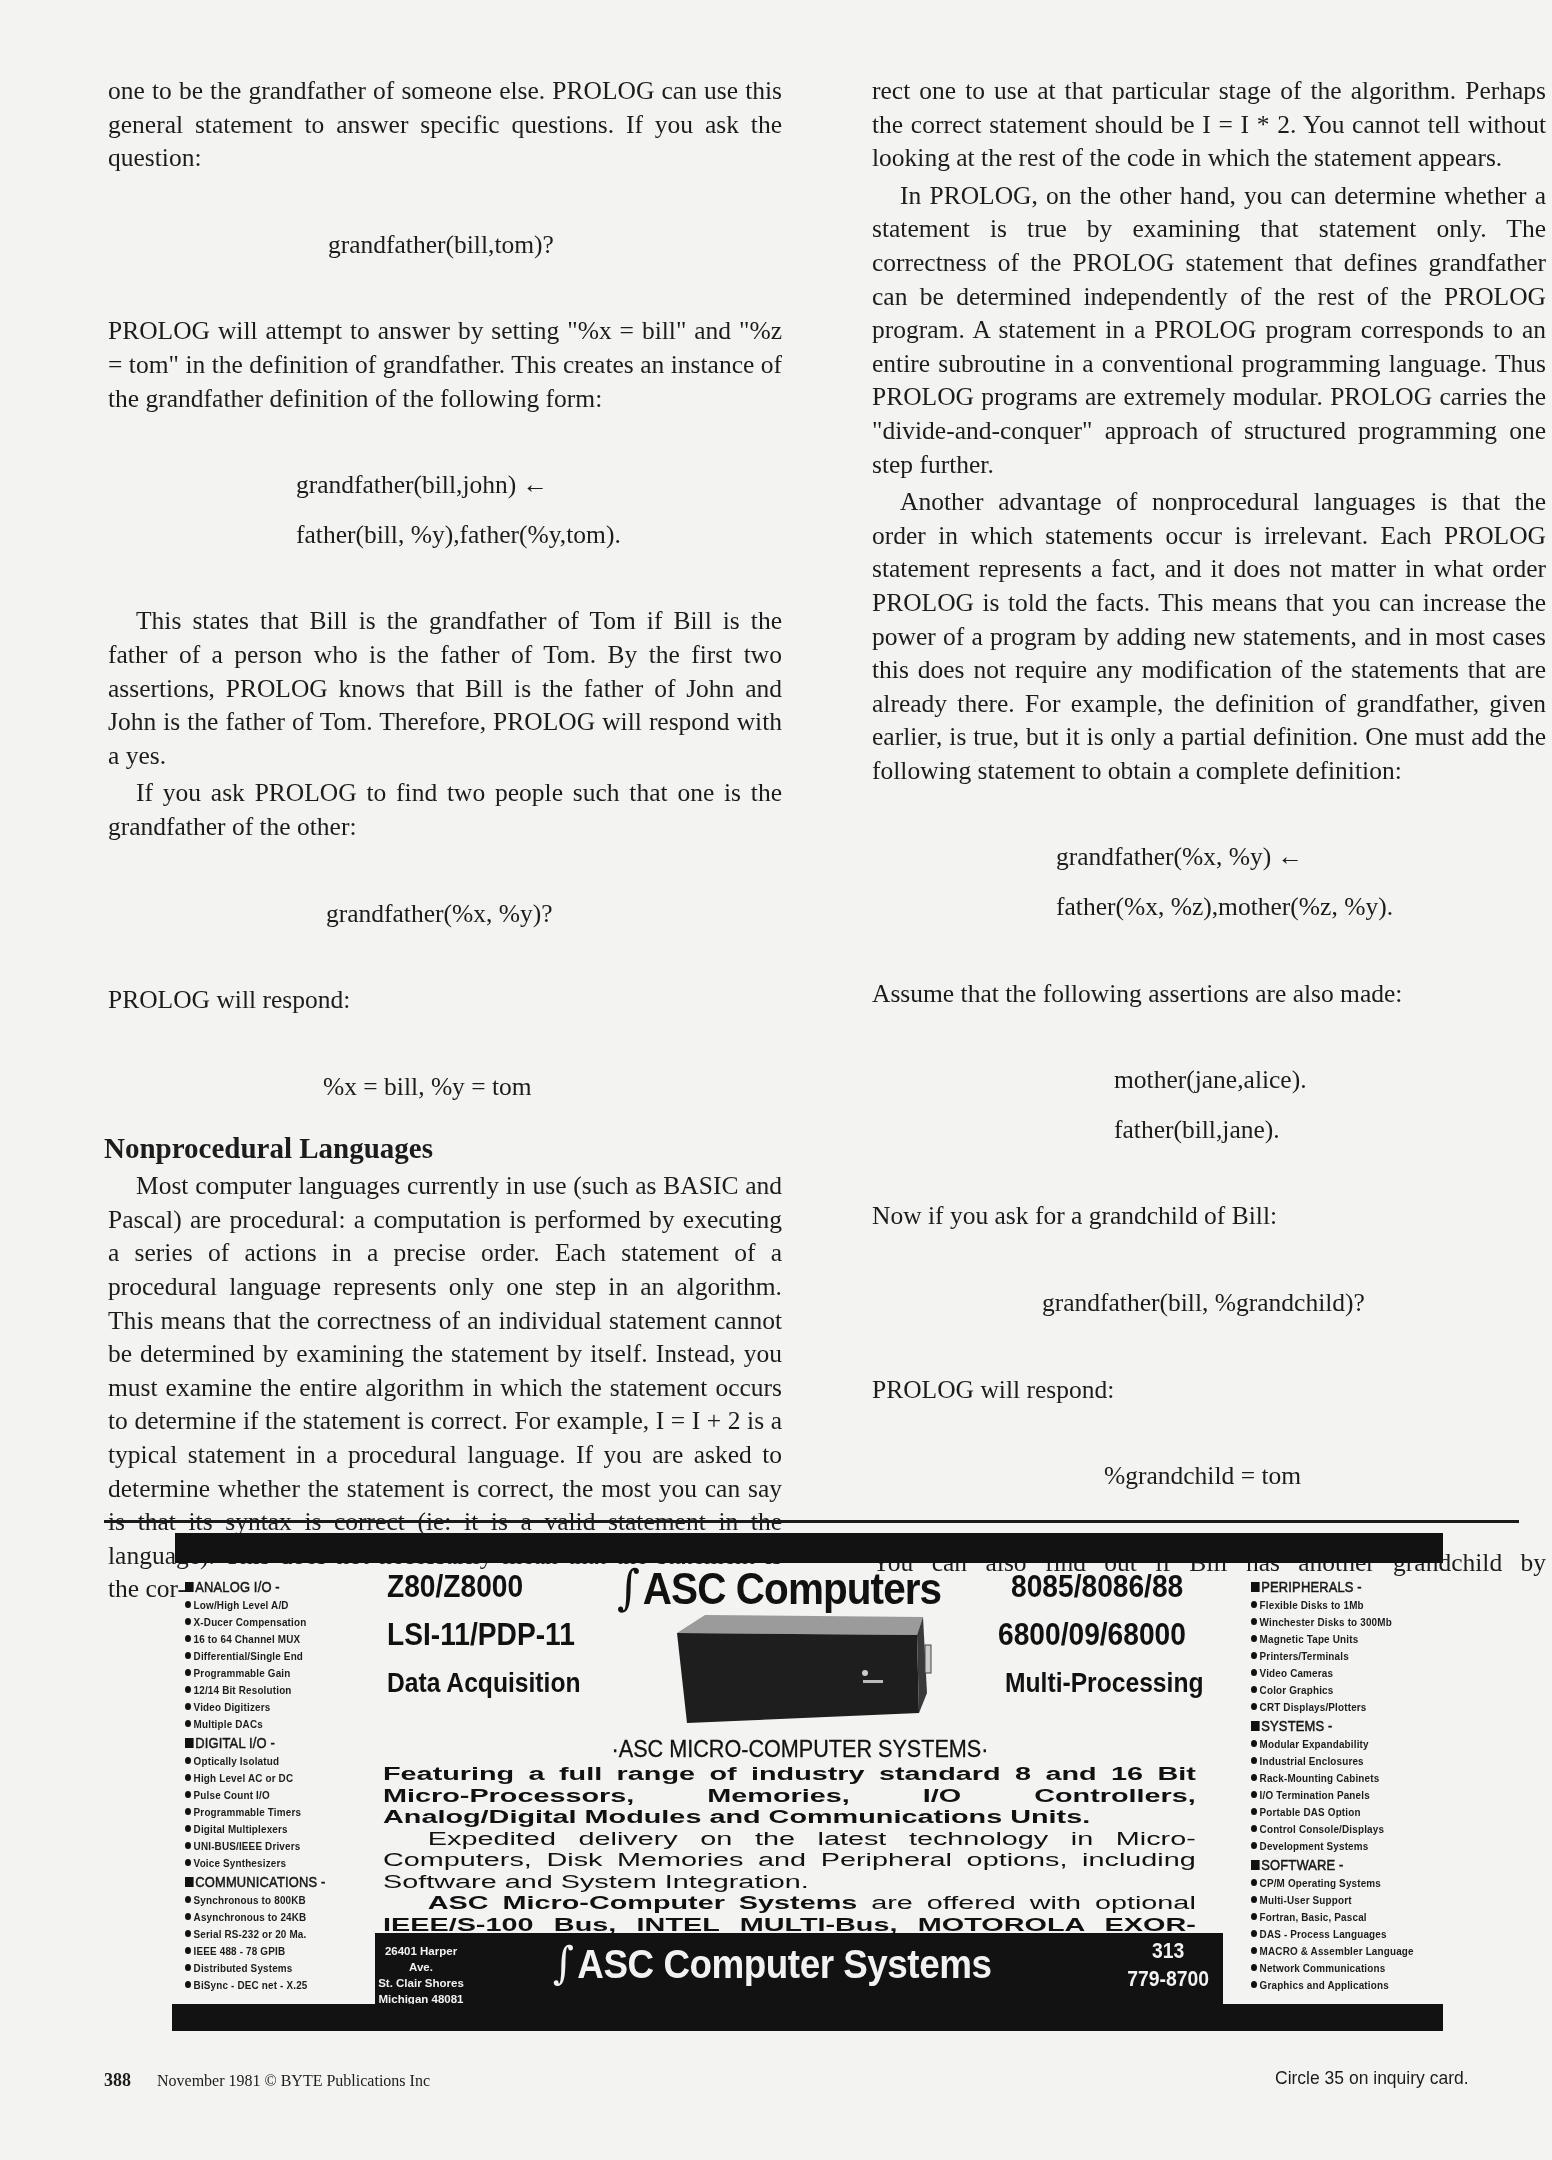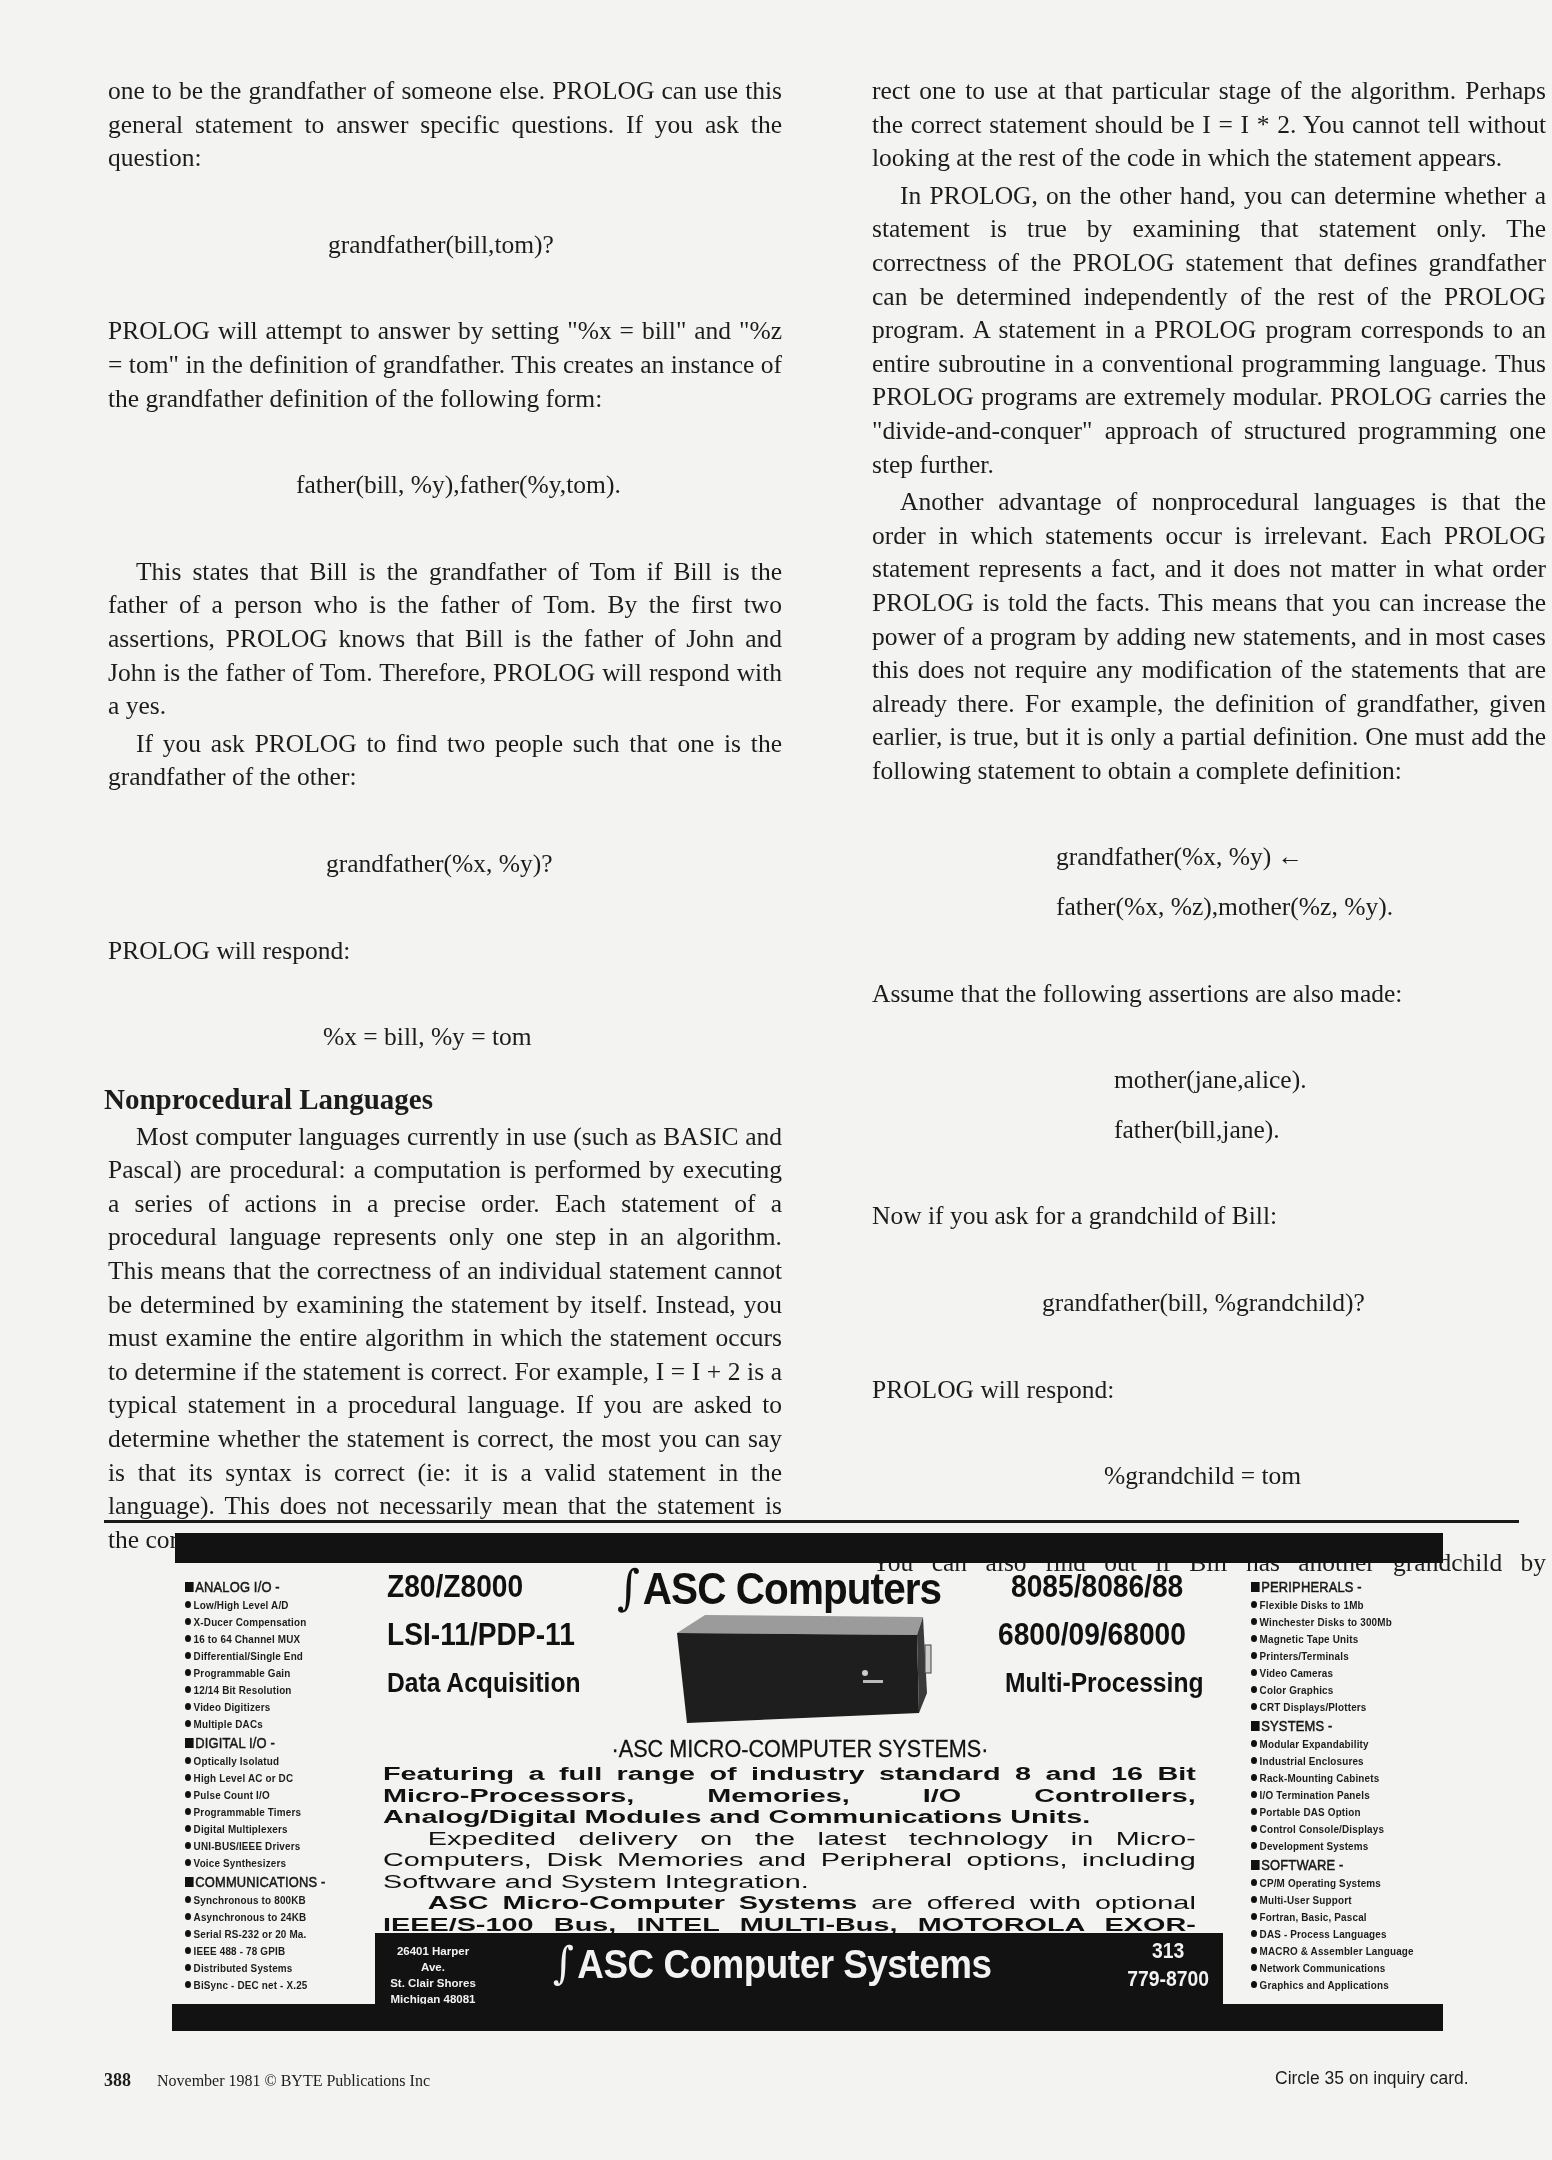--- a/index.html
+++ b/index.html
@@ -111,21 +111,21 @@
     .ad-body p { margin: 0; }
     .ad-body .ind { text-indent: 28px; }
     .ad-body b { font-weight: bold; }
 
     .addr-band {
       position: absolute; left: 375px; top: 1933px;
       width: 848px; height: 72px; background: #121212; color: #f2f2f2;
       font-family: "Liberation Sans", "DejaVu Sans", sans-serif;
     }
     .addr {
-      position: absolute; left: 14px; top: 10px; font-size: 11.5px; line-height: 16px;
+      position: absolute; left: 2px; top: 10px; font-size: 11.5px; line-height: 16px;
       font-weight: bold; text-align: center; width: 88px;
     }
     .band-brand {
       position: absolute; left: 178px; top: 4px; font-size: 40px; font-weight: bold;
       white-space: nowrap; letter-spacing: -0.5px;
       transform: scaleX(0.92); transform-origin: left top;
     }
     .band-brand .integral { font-size: 44px; color: #f2f2f2; }
     .phone {
       position: absolute; right: 14px; top: 4px; text-align: center;
@@ -147,20 +147,21 @@
 </head>
 <body>
 
 <div class="col left">
   <p class="p">one to be the grandfather of someone else. PROLOG can use this general statement to answer specific questions. If you ask the question:</p>
   <div class="gap-s"></div>
   <p class="code" style="padding-left:208px">grandfather(bill,tom)?</p>
   <div class="gap-s"></div>
   <p class="p">PROLOG will attempt to answer by setting "%x = bill" and "%z = tom" in the definition of grandfather. This creates an instance of the grandfather definition of the following form:</p>
   <div class="gap-s"></div>
+  <p class="code" style="padding-left:176px">grandfather(bill,john) ←</p>
   <p class="code" style="padding-left:176px">father(bill, %y),father(%y,tom).</p>
   <div class="gap-s"></div>
   <p class="p indent">This states that Bill is the grandfather of Tom if Bill is the father of a person who is the father of Tom. By the first two assertions, PROLOG knows that Bill is the father of John and John is the father of Tom. Therefore, PROLOG will respond with a yes.</p>
   <p class="p indent">If you ask PROLOG to find two people such that one is the grandfather of the other:</p>
   <div class="gap-s"></div>
   <p class="code" style="padding-left:206px">grandfather(%x, %y)?</p>
   <div class="gap-s"></div>
   <p class="p">PROLOG will respond:</p>
   <div class="gap-s"></div>
   <p class="code" style="padding-left:203px">%x = bill, %y = tom</p>

